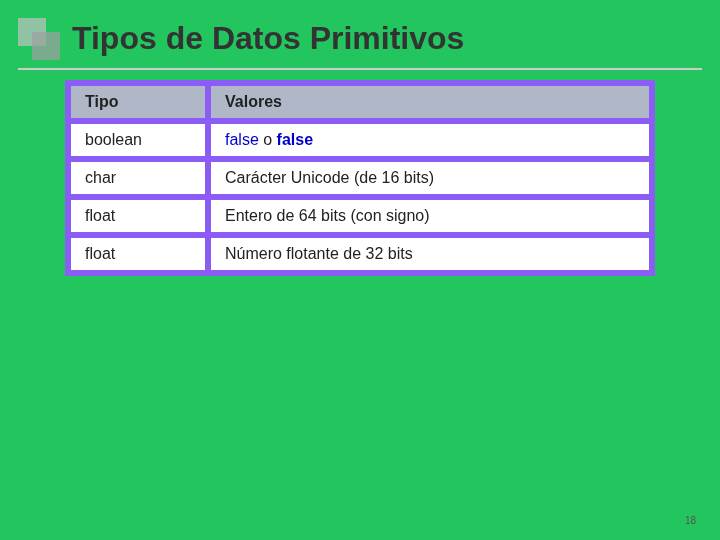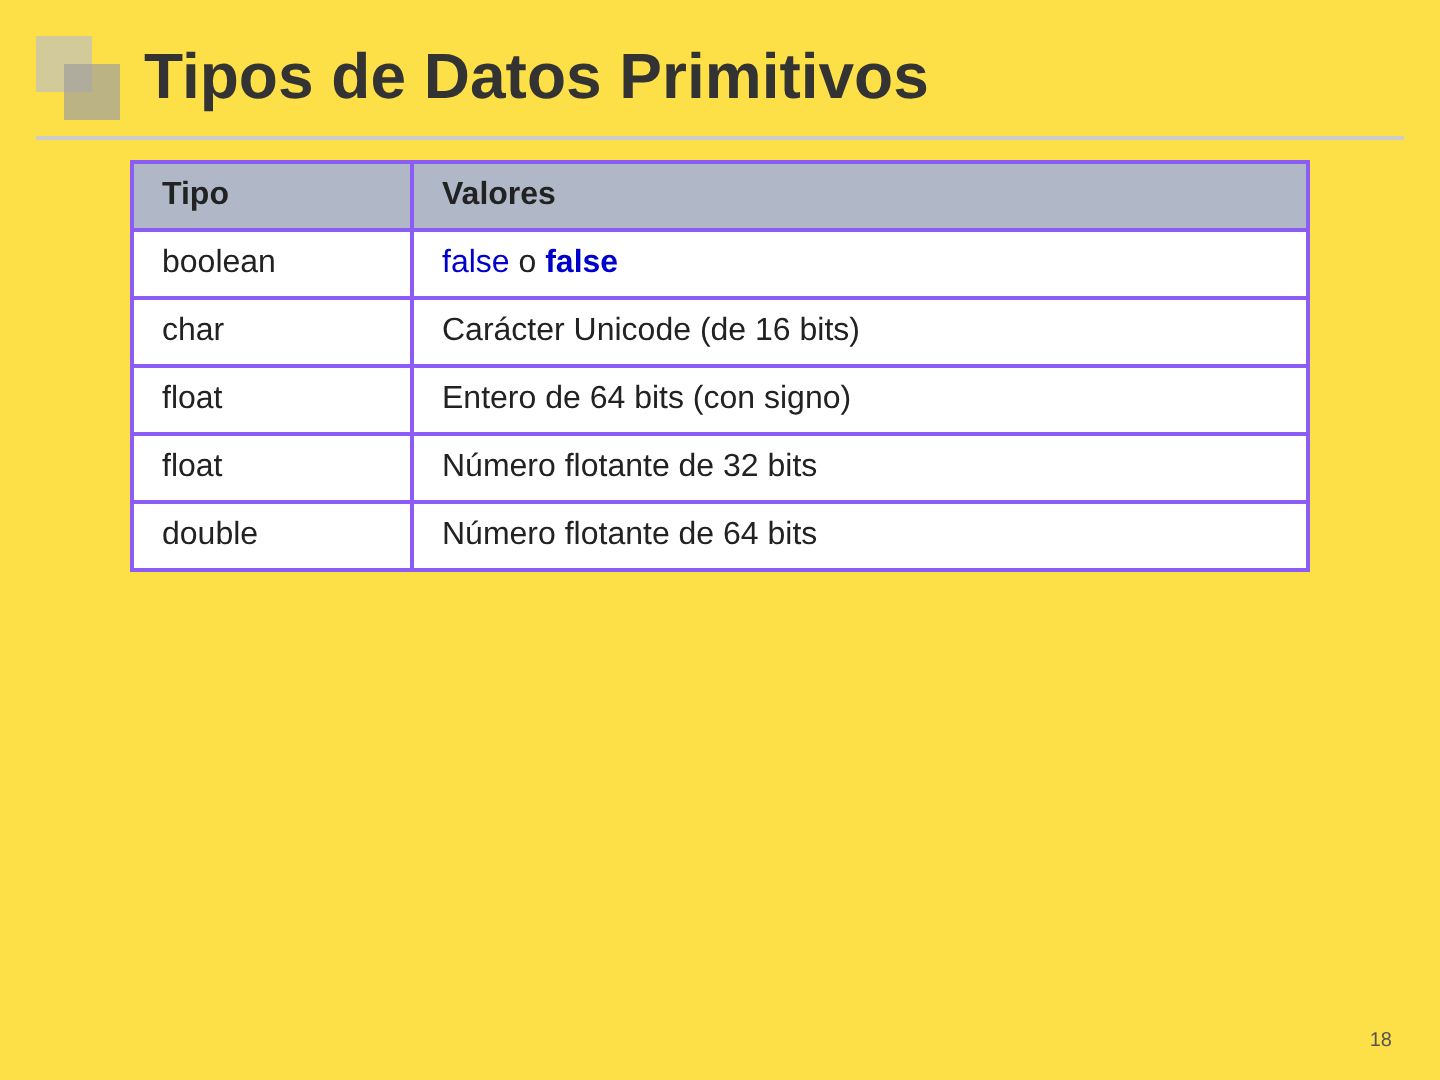--- a/index.html
+++ b/index.html
@@ -13,21 +13,21 @@
       height: 540px;
       background: #ffffff;
       font-family: Arial, sans-serif;
       position: relative;
       overflow: hidden;
     }
 
     .slide-container {
       width: 720px;
       height: 540px;
-      background: #fde047;
+      background: #22c55e;
       position: relative;
     }
 
     
     .deco-squares {
       position: absolute;
       top: 18px;
       left: 18px;
       width: 44px;
       height: 44px;
@@ -79,21 +79,21 @@
       width: 590px;
     }
 
     table {
       width: 100%;
       border-collapse: collapse;
       font-size: 16px;
     }
 
     table th, table td {
-      border: 2px solid #8b5cf6;
+      border: 6px solid #8b5cf6;
       padding: 7px 14px;
     }
 
     
     table thead tr th {
       background: #b0b8c8;
       color: #222222;
       font-weight: bold;
       text-align: left;
     }
@@ -167,23 +167,19 @@
           <td>Carácter Unicode (de 16 bits)</td>
         </tr>
         <tr>
           <td>float</td>
           <td>Entero de 64 bits (con signo)</td>
         </tr>
         <tr>
           <td>float</td>
           <td>Número flotante de 32 bits</td>
         </tr>
-        <tr>
-          <td>double</td>
-          <td>Número flotante de 64 bits</td>
-        </tr>
       </tbody>
     </table>
   </div>
 
   <div class="page-number">18</div>
 
 </div>
 
 </body></html>

